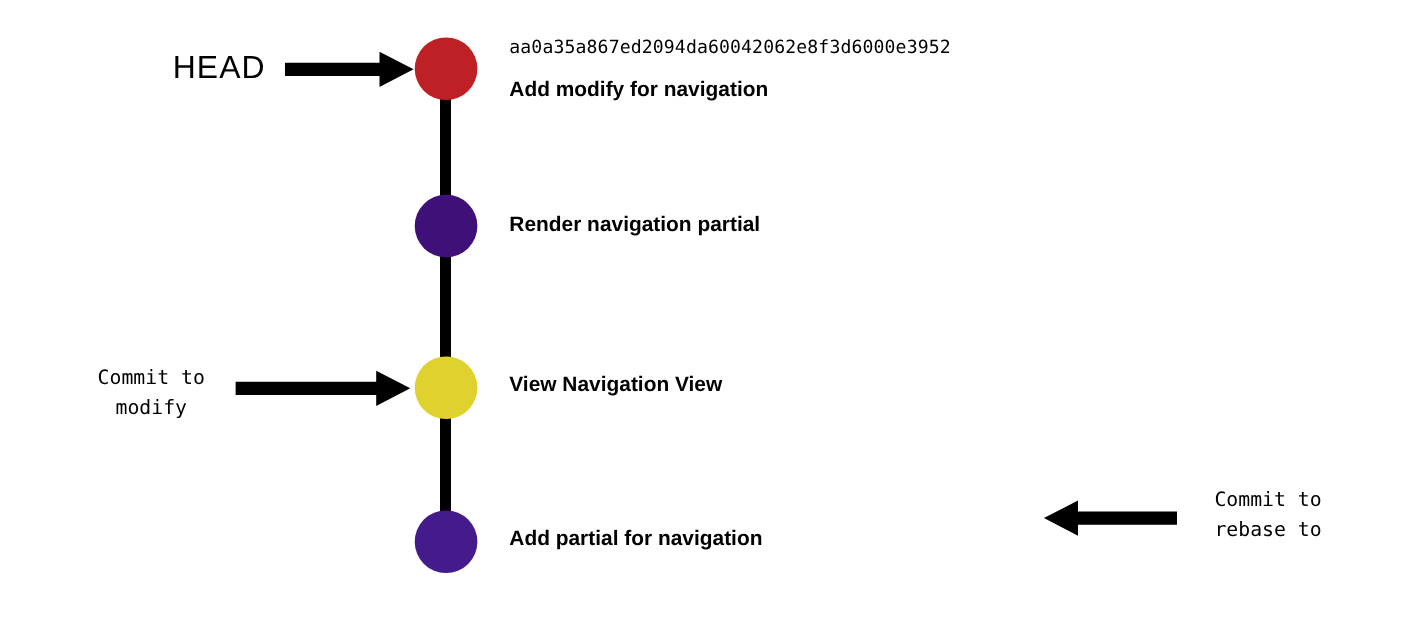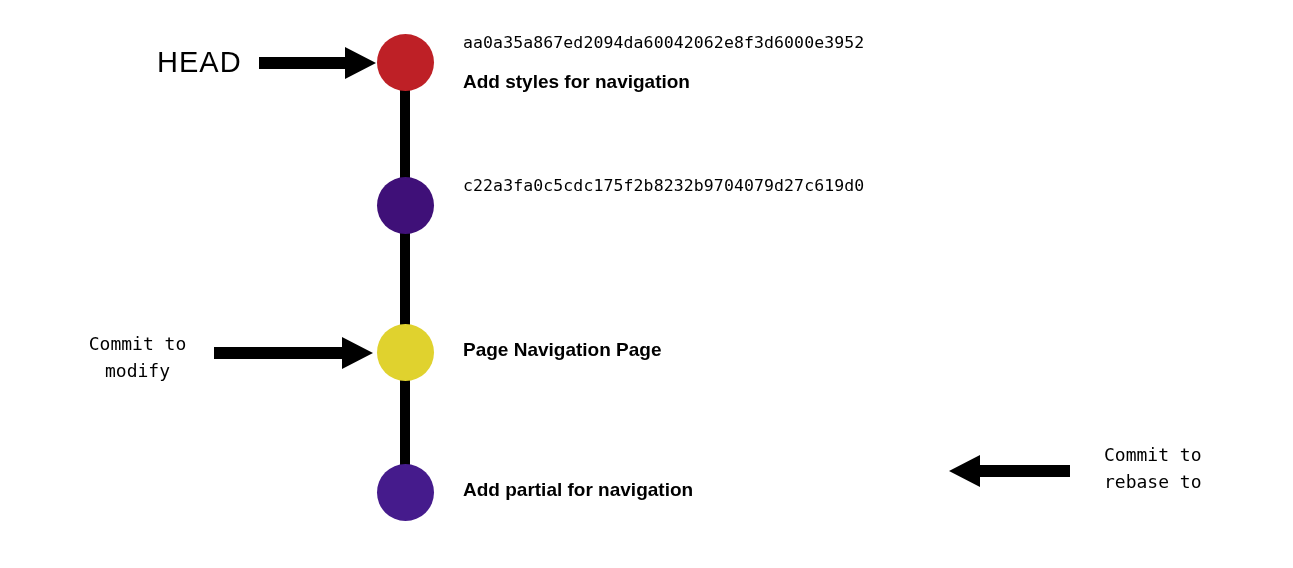--- a/index.html
+++ b/index.html
@@ -83,33 +83,33 @@
 <body>
 
 <div id="canvas">
 
   <div class="spine" style="left:400px; top:62px; width:10px; height:430px;"></div>
 
   <div class="node" id="node-0" style="left: 377px; top: 34px; background: rgb(190, 32, 38);"></div>
 
   <div class="commit-text" style="top:33px;">
     <div class="commit-hash">aa0a35a867ed2094da60042062e8f3d6000e3952</div>
-    <div class="commit-title">Add styles for navigation</div>
+    <div class="commit-title">Add modify for navigation</div>
   </div>
 
   <div class="node" id="node-1" style="left: 377px; top: 177px; background: rgb(63, 16, 120);"></div>
 
   <div class="commit-text" style="top:176px;">
-    <div class="commit-hash">c22a3fa0c5cdc175f2b8232b9704079d27c619d0</div>
+    <div class="commit-title">Render navigation partial</div>
   </div>
 
   <div class="node" id="node-2" style="left: 377px; top: 324px; background: rgb(224, 210, 46);"></div>
 
   <div class="commit-text" style="top:321px;">
-    <div class="commit-title">Page Navigation Page</div>
+    <div class="commit-title">View Navigation View</div>
   </div>
 
   <div class="node" id="node-3" style="left: 377px; top: 464px; background: rgb(69, 27, 140);"></div>
 
   <div class="commit-text" style="top:461px;">
     <div class="commit-title">Add partial for navigation</div>
   </div>
 
   <div class="head-label" style="left:157px; top:46px;">HEAD</div>
 

